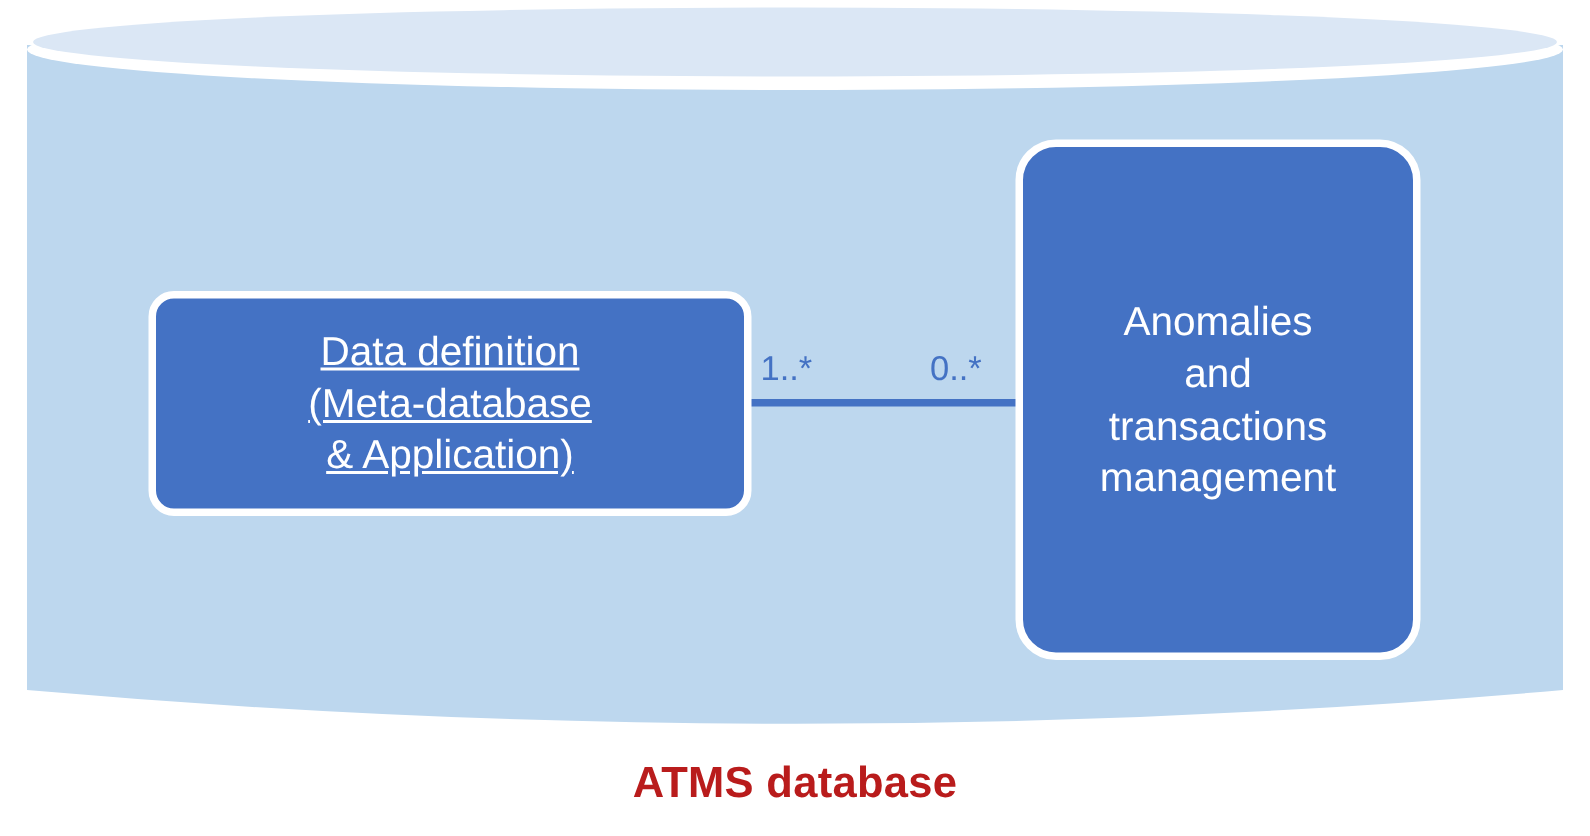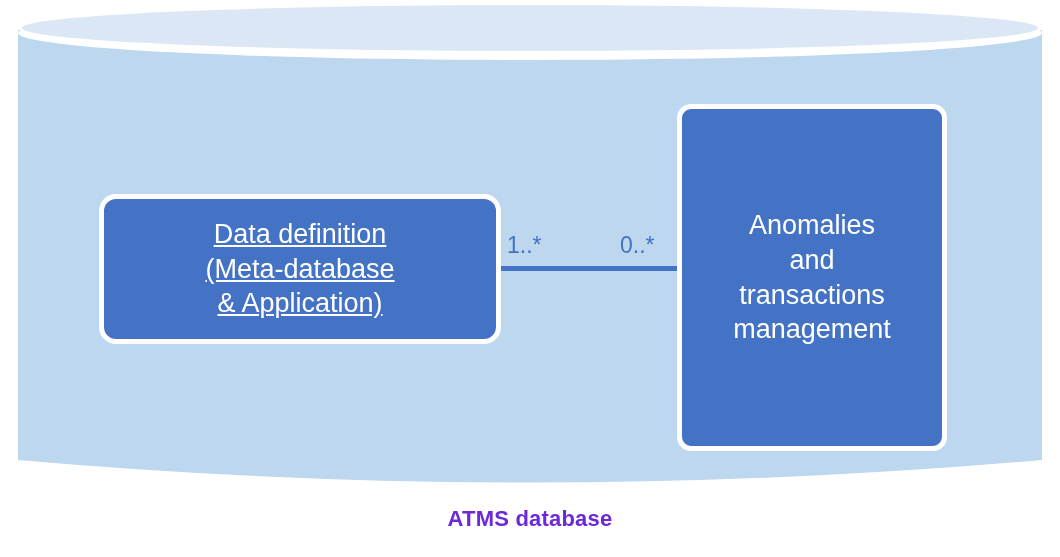--- a/index.html
+++ b/index.html
@@ -46,24 +46,24 @@
     top: 194px;
     width: 402px;
     height: 150px;
     border-radius: 17px;
     font-size: 27px;
     text-decoration: underline;
   }
 
   #box-anomalies {
     left: 677px;
-    top: 104px;
+    top: 93px;
     width: 270px;
     height: 347px;
-    border-radius: 14px;
+    border-radius: 27px;
     font-size: 27px;
   }
 
   .box-text {
     padding: 0 10px;
     white-space: pre-line;
   }
 
   
   #association-line {
@@ -85,22 +85,22 @@
   #multiplicity-source { left: 507px; top: 234px; }
   #multiplicity-target { left: 620px; top: 234px; }
 
   
   #caption {
     position: absolute;
     left: 0;
     top: 506px;
     width: 1060px;
     text-align: center;
-    color: #6d28d9;
-    font-size: 22px;
+    color: #b91c1c;
+    font-size: 29px;
     font-weight: bold;
     letter-spacing: 0.2px;
   }
 </style>
 </head>
 <body>
 
 <div id="canvas">
 
   <svg id="cylinder-svg" viewBox="0 0 1060 557">

